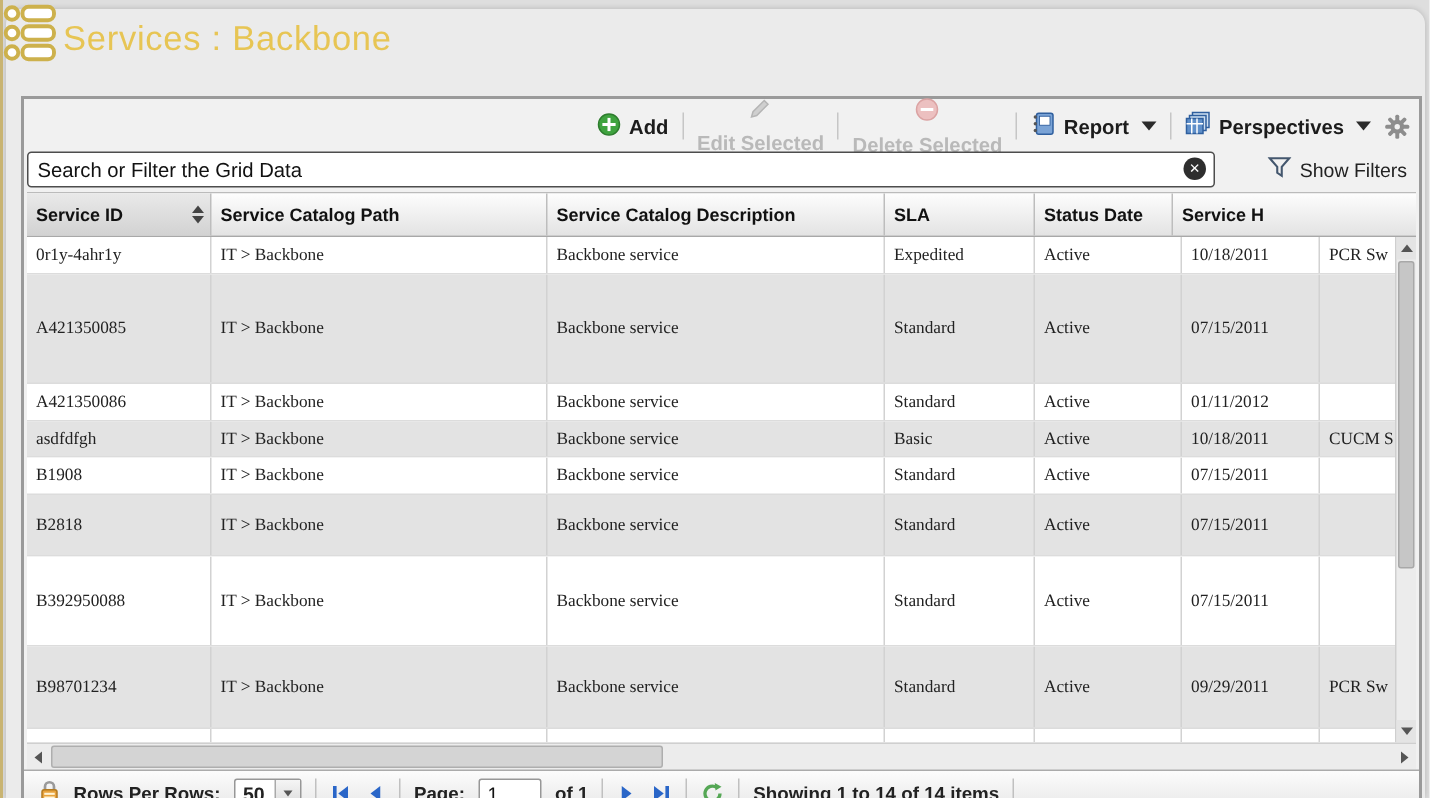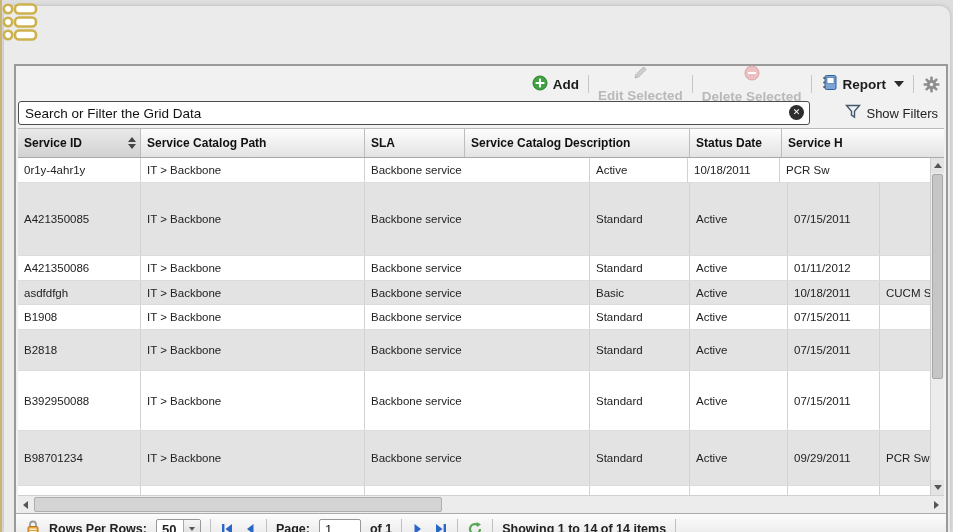--- a/index.html
+++ b/index.html
@@ -49,21 +49,21 @@
           border-top:1px solid #bbb; }
   .grid-header-row { display:flex; height:29px; background:linear-gradient(#fdfdfd,#e3e3e3);
                      border-bottom:1px solid #a8a8a8; }
   .hcell { display:flex; align-items:center; padding-left:6px; font-size:12px; font-weight:700;
            color:#111; border-right:1px solid #bdbdbd; overflow:hidden; white-space:nowrap; }
   .hcell.sorted { background:linear-gradient(#e9e9e9,#d2d2d2); justify-content:space-between; padding-right:4px; }
   .sort-icon { display:flex; flex-direction:column; gap:2px; align-items:center; }
   .sort-icon .up { width:0;height:0;border-left:4px solid transparent;border-right:4px solid transparent;border-bottom:5px solid #444; }
   .sort-icon .dn { width:0;height:0;border-left:4px solid transparent;border-right:4px solid transparent;border-top:5px solid #444; }
 
-  .grid-body { position:relative; height:337px; overflow:hidden; }
+  .grid-body { position:relative; height:337px; overflow:hidden;font-family:Liberation Serif, serif; }
   .rows-wrap { width:912px; }
   .grid-row { display:flex; background:#fff; border-bottom:1px solid #dcdcdc; overflow:hidden; }
   .grid-row:nth-child(even){ background:#e3e3e3; }
   .grid-row:nth-child(1){ height:25px; } .grid-row:nth-child(2){ height:73px; }
   .grid-row:nth-child(3){ height:25px; } .grid-row:nth-child(4){ height:24px;text-align:right; }
   .grid-row:nth-child(5){ height:25px; } .grid-row:nth-child(6){ height:41px; }
   .grid-row:nth-child(7){ height:60px;justify-content:space-between; } .grid-row:nth-child(8){ height:55px; }
   .grid-row:nth-child(9){ height:9px; border-bottom:none; }
   .bcell { display:flex; align-items:center; padding-left:6px; font-size:11.5px; color:#222;
            border-right:1px solid #d2d2d2; overflow:hidden; white-space:nowrap; }
@@ -122,20 +122,21 @@
       <g fill="#fff" stroke="#cdb14c" stroke-width="2.6">
         <circle cx="6" cy="7" r="4.2"></circle>
           <rect x="13" y="2.5" width="21" height="9" rx="4"></rect>
         <circle cx="6" cy="20" r="4.2"></circle>
           <rect x="13" y="15.5" width="21" height="9" rx="4"></rect>
         <circle cx="6" cy="33" r="4.2"></circle>
           <rect x="13" y="28.5" width="21" height="9" rx="4"></rect>
       </g>
     </svg>
   </span>
+  <span class="page-title">Services : Backbone</span>
 </div>
 
 <div class="panel">
 
   <div class="toolbar">
     <div class="tool-btn">
       <span>
         <svg width="16" height="16" viewBox="0 0 16 16">
           <circle cx="8" cy="8" r="7" fill="#3fa33f" stroke="#2e7d2e"></circle>
           <rect x="7" y="3.6" width="2" height="8.8" fill="#fff"></rect>
@@ -171,20 +172,32 @@
           <rect x="6" y="3.5" width="7" height="6" fill="#fff" stroke="#2f5f9e" stroke-width=".6"></rect>
           <circle cx="3.2" cy="4" r="1.1" fill="#555"></circle>
             <circle cx="3.2" cy="8.5" r="1.1" fill="#555"></circle>
             <circle cx="3.2" cy="13" r="1.1" fill="#555"></circle>
         </svg>
       </span>
       <span>Report</span>
       <span class="caret-down"></span>
     </div>
     <div class="tb-sep"></div>
+    <div class="tool-btn">
+      <span>
+        <svg width="18" height="17" viewBox="0 0 18 17">
+          <rect x="5" y="1" width="11" height="10" fill="#cfe0f2" stroke="#2f5f9e"></rect>
+          <rect x="3" y="3" width="11" height="10" fill="#cfe0f2" stroke="#2f5f9e"></rect>
+          <rect x="1" y="5" width="11" height="10" fill="#5f8fc9" stroke="#2f5f9e"></rect>
+          <path d="M1 8.5 H12 M4.5 5 V15 M8 5 V15" stroke="#fff" stroke-width="1"></path>
+        </svg>
+      </span>
+      <span>Perspectives</span>
+      <span class="caret-down"></span>
+    </div>
     <div class="icon-btn">
       <svg width="17" height="17" viewBox="0 0 17 17">
         <g fill="#8d8d8d">
           <circle cx="8.5" cy="8.5" r="4.6"></circle>
           <rect x="7.2" y="0.5" width="2.6" height="16" rx="1"></rect>
           <rect x="0.5" y="7.2" width="16" height="2.6" rx="1"></rect>
           <rect x="7.2" y="0.5" width="2.6" height="16" rx="1" transform="rotate(45 8.5 8.5)"></rect>
           <rect x="7.2" y="0.5" width="2.6" height="16" rx="1" transform="rotate(-45 8.5 8.5)"></rect>
         </g>
         <circle cx="8.5" cy="8.5" r="1.8" fill="#f1f1f1"></circle>
@@ -212,39 +225,40 @@
         <div class="hcell col0 sorted">
           <span>Service ID</span>
           <span class="sort-icon">
             <span class="up"></span>
             <span class="dn"></span>
           </span>
         </div>
         <div class="hcell col1">
           <span>Service Catalog Path</span>
         </div>
+        <div class="hcell col2">
+          <span>Service Catalog Description</span>
+        </div>
         <div class="hcell col3">
           <span>SLA</span>
-        </div>
-        <div class="hcell col2">
-          <span>Service Catalog Description</span>
         </div>
         <div class="hcell col5">
           <span>Status Date</span>
         </div>
         <div class="hcell col6">
           <span>Service H</span>
         </div>
       </div>
     <div class="grid-body">
       <div class="rows-wrap">
           <div class="grid-row">
             <div class="bcell col0">0r1y-4ahr1y</div>
             <div class="bcell col1">IT &gt; Backbone</div>
             <div class="bcell col2">Backbone service</div>
+            <div class="bcell col3">Expedited</div>
             <div class="bcell col4">Active</div>
             <div class="bcell col5">10/18/2011</div>
             <div class="bcell col6">PCR Sw</div>
           </div>
           <div class="grid-row">
             <div class="bcell col0">A421350085</div>
             <div class="bcell col1">IT &gt; Backbone</div>
             <div class="bcell col2">Backbone service</div>
             <div class="bcell col3">Standard</div>
             <div class="bcell col4">Active</div>

